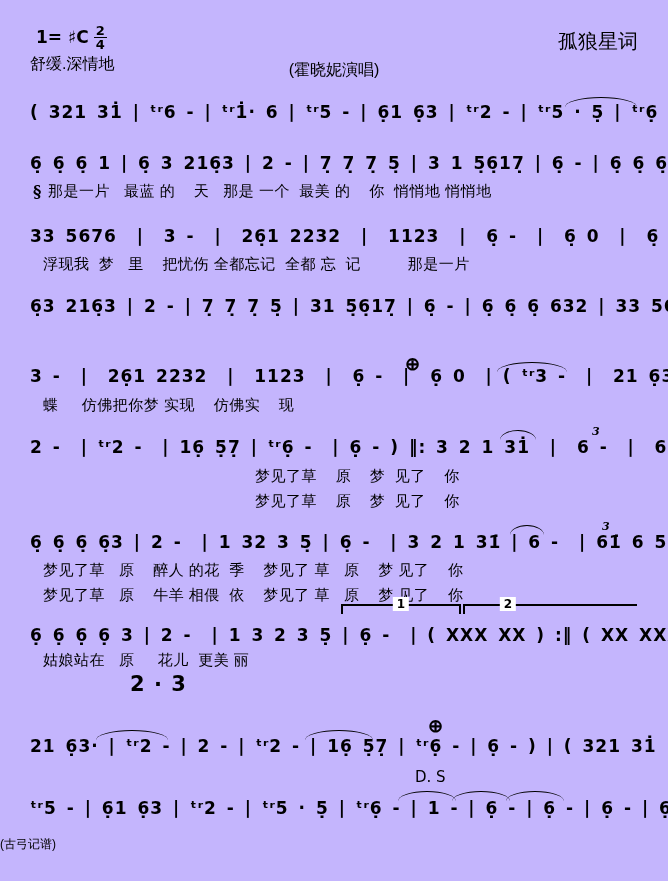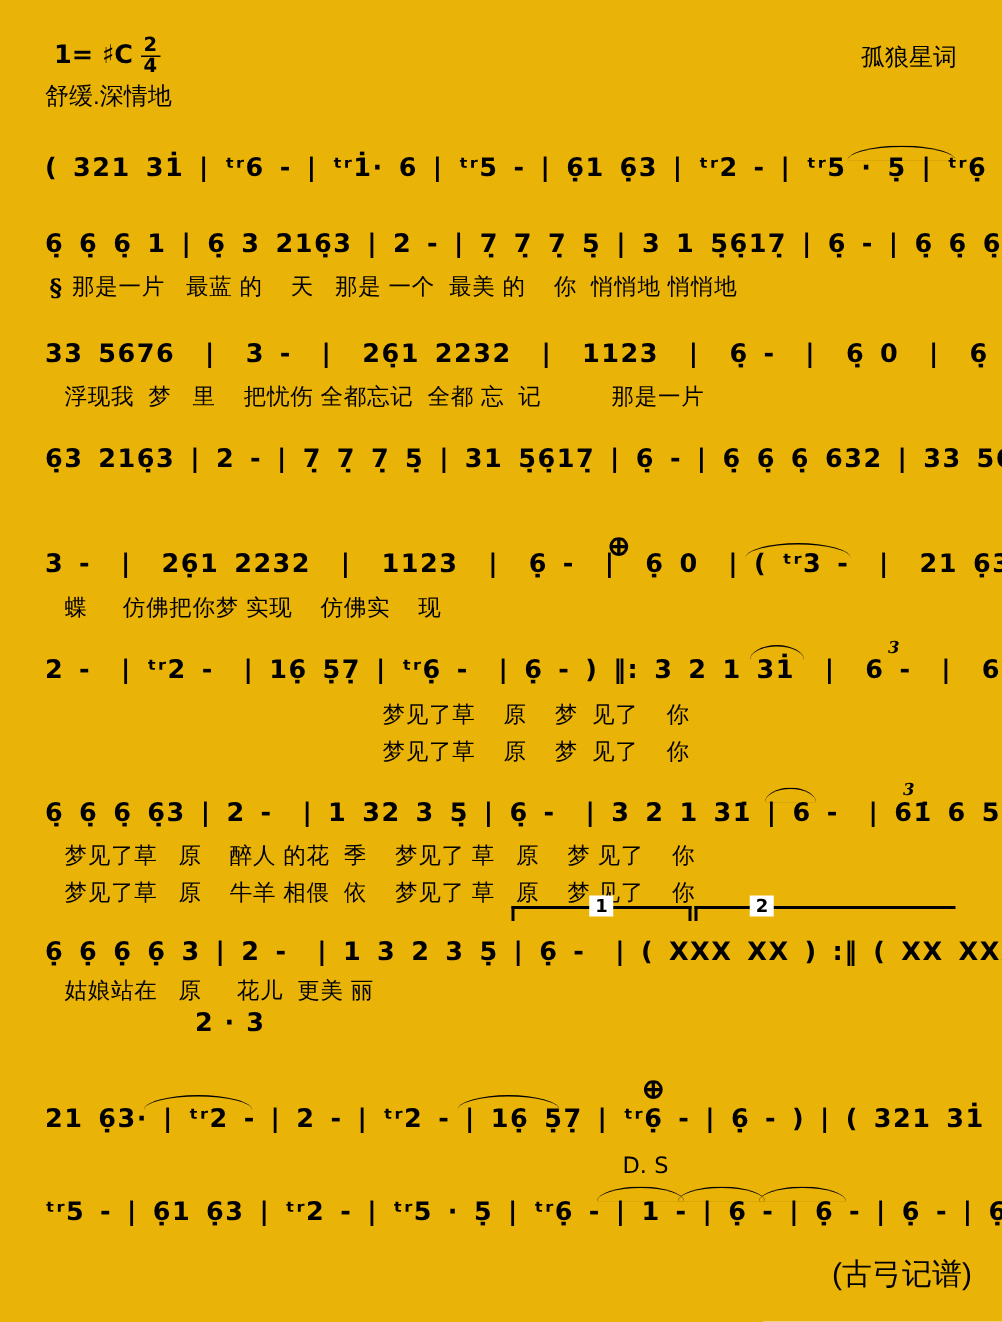--- a/index.html
+++ b/index.html
@@ -1,53 +1,53 @@
 <!DOCTYPE html>
 <html><head>
 <meta charset="utf-8">
 <style>
   html,body{margin:0;padding:0;background:#e8e8e8;}
   .page{
     position:relative;
     width:668px;height:881px;
-    background:#eab308;
+    background:#c4b5fd;
     overflow:hidden;
     font-family:"Liberation Sans",sans-serif;
     color:#000;
   }
   .abs{position:absolute;}
   
   .keysig{left:36px;top:24px;font-size:17px;font-weight:bold;font-family:"DejaVu Sans",sans-serif;}
   .meter{display:inline-block;vertical-align:middle;text-align:center;font-size:13px;line-height:1.0;margin-left:5px;font-weight:bold;}
   .meter .num{display:block;border-bottom:1.5px solid #000;padding:0 2px;}
   .meter .den{display:block;padding:0 2px;}
   .tempo{left:30px;top:54px;font-size:16px;}
   .title{left:0;top:20px;width:668px;text-align:center;font-size:31px;font-weight:bold;color:#8b0000;letter-spacing:3px;}
   .subtitle{left:0;top:60px;width:668px;text-align:center;font-size:16px;}
-  .credit1{left:0;top:28px;width:638px;text-align:right;font-size:16px;}
+  .credit1{left:0;top:28px;width:638px;text-align:right;font-size:20px;}
   .credit2{left:0;top:54px;width:638px;text-align:right;font-size:16px;}
   
   .notes{
     left:30px;width:630px;
     font-family:"DejaVu Sans",sans-serif;
     font-weight:bold;font-size:17px;
     white-space:pre;letter-spacing:1px;word-spacing:3px;
   }
   .lyric{
     left:43px;width:630px;
     font-size:15px;white-space:pre;letter-spacing:0.5px;
   }
   .indent{left:255px;}
   
   .segno{font-size:16px;font-weight:bold;font-family:"DejaVu Serif",serif;}
   .coda{font-size:18px;font-weight:bold;}
   .ds{font-size:15px;font-family:"DejaVu Sans",sans-serif;}
   .trip{font-size:11px;font-style:italic;font-weight:bold;font-family:"DejaVu Serif",serif;}
-  .rfig{font-size:17px;font-weight:bold;font-family:"DejaVu Sans",sans-serif;letter-spacing:1px;}
-  .footer{left:0;width:648px;text-align:right;font-size:20px;}
+  .rfig{font-size:21px;font-weight:bold;font-family:"DejaVu Sans",sans-serif;letter-spacing:1px;}
+  .footer{left:0;width:648px;font-size:12px;}
   
   .volta{height:8px;border-top:2px solid #000;}
   .volta .vlab{
     position:absolute;top:-9px;left:50%;transform:translateX(-50%);
     background:#fff;padding:0 4px;font-size:12px;font-weight:bold;
     font-family:"DejaVu Sans",sans-serif;
   }
   .v1{left:341px;top:604px;width:116px;border-left:2px solid #000;border-right:2px solid #000;}
   .v2{left:463px;top:604px;width:172px;border-left:2px solid #000;}
   .v2 .vlab{left:25%;}
@@ -59,20 +59,21 @@
 </style>
 </head>
 <body>
 
 <div class="page">
 
   <div class="abs keysig">
     <span>1= ♯C</span><span class="meter"><span class="num">2</span><span class="den">4</span></span>
   </div>
   <div class="abs tempo">舒缓.深情地</div>
+  <div class="abs subtitle">(霍晓妮演唱)</div>
   <div class="abs credit1">孤狼星词</div>
 
   <div class="abs notes" style="top:102px">( 321 31̇ | ᵗʳ6 - | ᵗʳ1̇· 6 | ᵗʳ5 - | 6̣1 6̣3 | ᵗʳ2 - | ᵗʳ5 · 5̣ | ᵗʳ6̣ - | 6̣ - ) |</div>
   <div class="abs arc" style="left:565px;top:97px;width:72px"></div>
 
   <div class="abs segno" style="left:33px;top:182px">§</div>
   <div class="abs notes" style="top:153px">6̣ 6̣ 6̣ 1 | 6̣ 3 216̣3 | 2 - | 7̣ 7̣ 7̣ 5̣ | 3 1 5̣6̣17̣ | 6̣ - | 6̣ 6̣ 6̣ 6̣ 3 2 |</div>
   <div class="abs lyric" style="left:48px;top:182px">那是一片   最蓝 的    天   那是 一个  最美 的    你  悄悄地 悄悄地</div>
 
   <div class="abs notes" style="top:226px">33 5676  |  3 -  |  26̣1 2232  |  1123  |  6̣ -  |  6̣ 0  |  6̣ 6̣ 6̣ 1 |</div>

